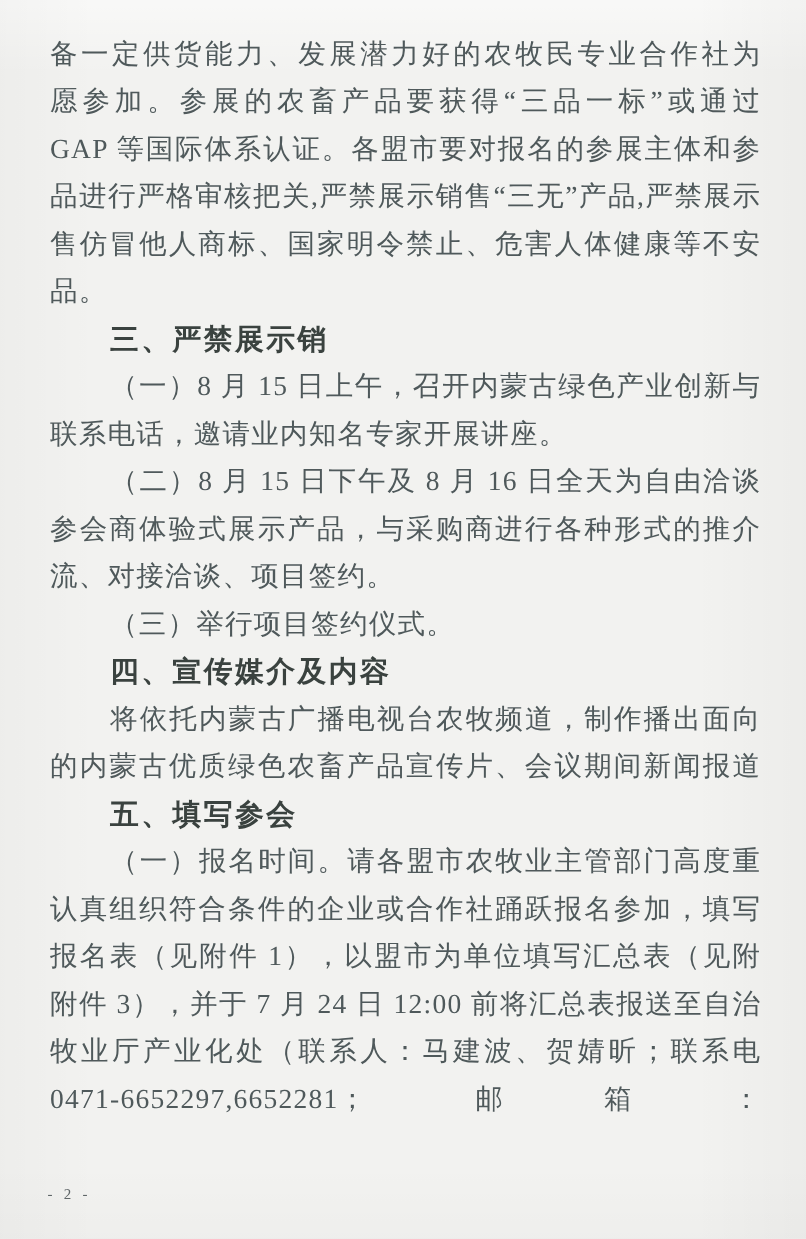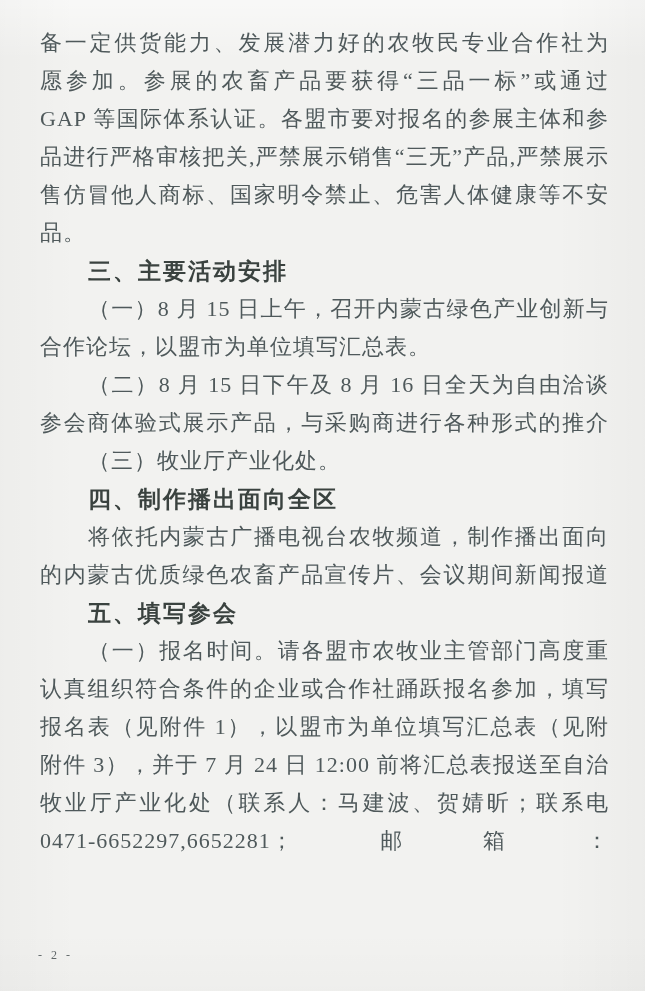--- a/index.html
+++ b/index.html
@@ -69,27 +69,28 @@
 <body>
 
 <div class="page">
   <div class="content">
       <div class="line fill">备一定供货能力、发展潜力好的农牧民专业合作社为主，自</div>
       <div class="line fill">愿参加。参展的农畜产品要获得“三品一标”或通过 HACCP、</div>
       <div class="line fill">GAP 等国际体系认证。各盟市要对报名的参展主体和参展产</div>
       <div class="line fill">品进行严格审核把关,严禁展示销售“三无”产品,严禁展示销</div>
       <div class="line fill">售仿冒他人商标、国家明令禁止、危害人体健康等不安全产</div>
       <div class="line">品。</div>
-      <div class="line heading indent">三、主要活动安排</div>
+      <div class="line heading indent">三、严禁展示销</div>
       <div class="line fill indent">（一）8 月 15 日上午，召开内蒙古绿色产业创新与发展</div>
-      <div class="line">合作论坛，以盟市为单位填写汇总表。</div>
+      <div class="line">联系电话，邀请业内知名专家开展讲座。</div>
       <div class="line fill indent">（二）8 月 15 日下午及 8 月 16 日全天为自由洽谈时间，</div>
       <div class="line fill">参会商体验式展示产品，与采购商进行各种形式的推介交</div>
-      <div class="line indent">（三）牧业厅产业化处。</div>
-      <div class="line heading indent">四、制作播出面向全区</div>
+      <div class="line">流、对接洽谈、项目签约。</div>
+      <div class="line indent">（三）举行项目签约仪式。</div>
+      <div class="line heading indent">四、宣传媒介及内容</div>
       <div class="line fill indent">将依托内蒙古广播电视台农牧频道，制作播出面向全区</div>
       <div class="line fill">的内蒙古优质绿色农畜产品宣传片、会议期间新闻报道以及</div>
       <div class="line heading indent">五、填写参会</div>
       <div class="line fill indent">（一）报名时间。请各盟市农牧业主管部门高度重视，</div>
       <div class="line fill">认真组织符合条件的企业或合作社踊跃报名参加，填写参会</div>
       <div class="line fill">报名表（见附件 1），以盟市为单位填写汇总表（见附件 2、</div>
       <div class="line fill">附件 3），并于 7 月 24 日 12:00 前将汇总表报送至自治区农</div>
       <div class="line fill">牧业厅产业化处（联系人：马建波、贺婧昕；联系电话：</div>
       <div class="line">0471-6652297,6652281； 邮箱： 940121747@qq.com）。</div>
     </div>

